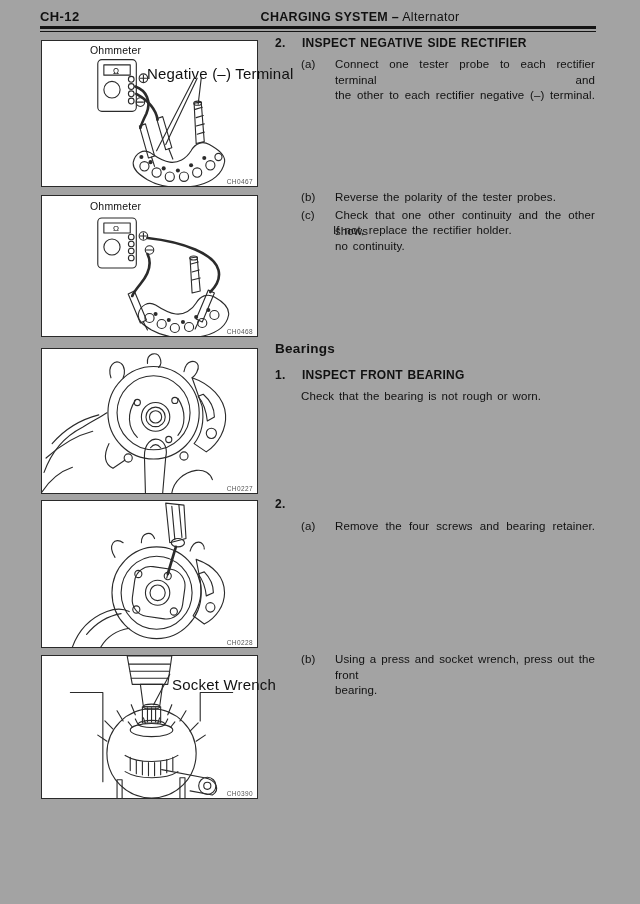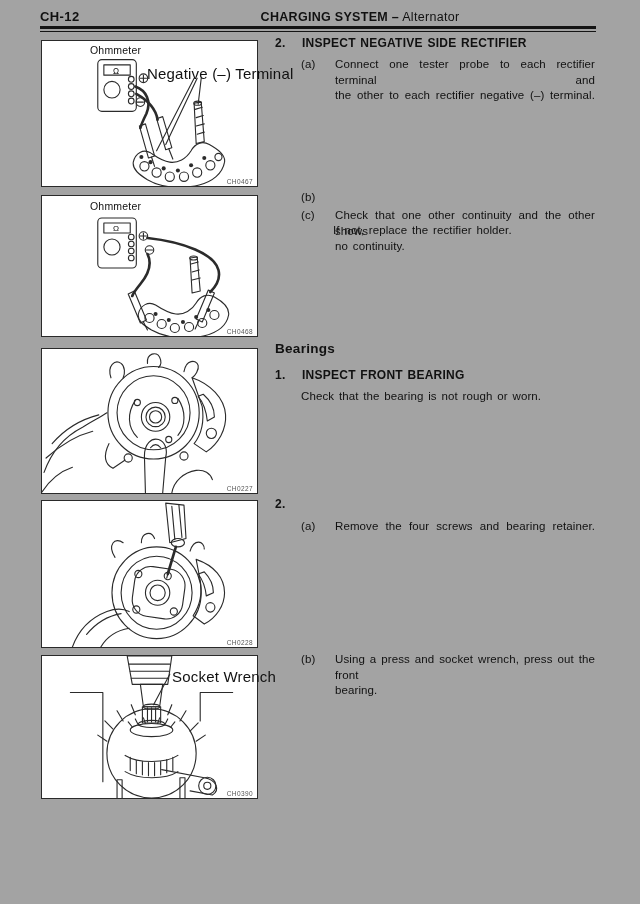--- a/index.html
+++ b/index.html
@@ -209,39 +209,42 @@
       <path class="ln" d="M87 100 L87 113 M93 103 L93 116 M99 104 L99 117 M105 105 L105 118 M111 105 L111 118 M117 104 L117 117 M123 102 L123 115 M129 100 L129 113"></path>
       <path class="ln" d="M118 112 L160 120 C172 122 176 132 168 137 L146 133"></path>
       <circle class="ln" cx="163" cy="128" r="8.5"></circle>
         <circle class="ln" cx="163" cy="128" r="3.5"></circle>
       <rect class="ln" x="74" y="122" width="5" height="20"></rect>
       <rect class="ln" x="136" y="120" width="5" height="22"></rect>
       <path class="ln" d="M28 36 L60 36 M60 36 L60 124"></path>
       <path class="ln" d="M156 36 L188 36 M156 36 L156 64"></path>
       <path class="ln" d="M126 18 L110 48"></path>
     </svg>
-    <span class="flabel small" style="left:130px;top:12px;">Socket Wrench</span>
+    <span class="flabel small" style="left:130px;top:20px;">Socket Wrench</span>
     <span class="fcode">CH0390</span>
   </figure>
 
   <div class="rc step-head" style="top:36px;">
     <span class="num">2.</span>
     <span>INSPECT NEGATIVE SIDE RECTIFIER</span>
   </div>
 
   <div class="rc item" style="top:57px;">
     <span class="marker">(a)</span>
     <div class="itext">
       <div class="fj">Connect one tester probe to each rectifier terminal and</div>
       <div class="fj">the other to each rectifier negative (–) terminal.</div>
     </div>
   </div>
 
   <div class="rc item" style="top:190px;">
     <span class="marker">(b)</span>
+    <div class="itext">
+      <div>Reverse the polarity of the tester probes.</div>
+    </div>
   </div>
 
   <div class="rc item" style="top:208px;">
     <span class="marker">(c)</span>
     <div class="itext">
       <div class="fj">Check that one other continuity and the other shows</div>
       <div>no continuity.</div>
     </div>
   </div>
 

